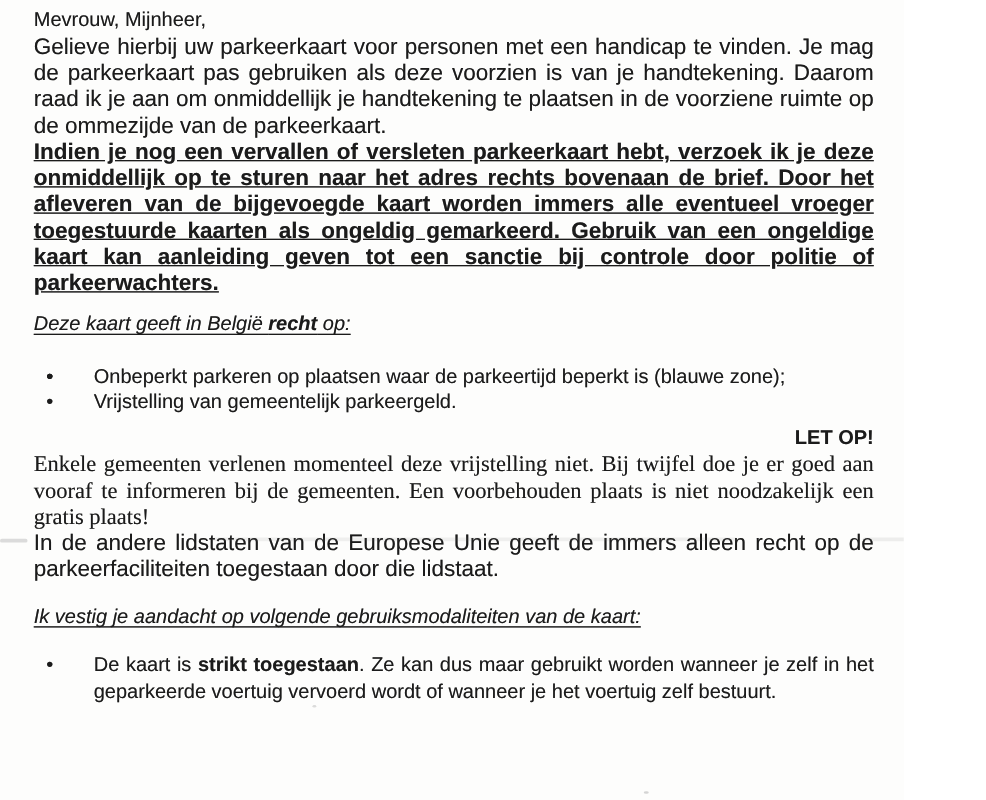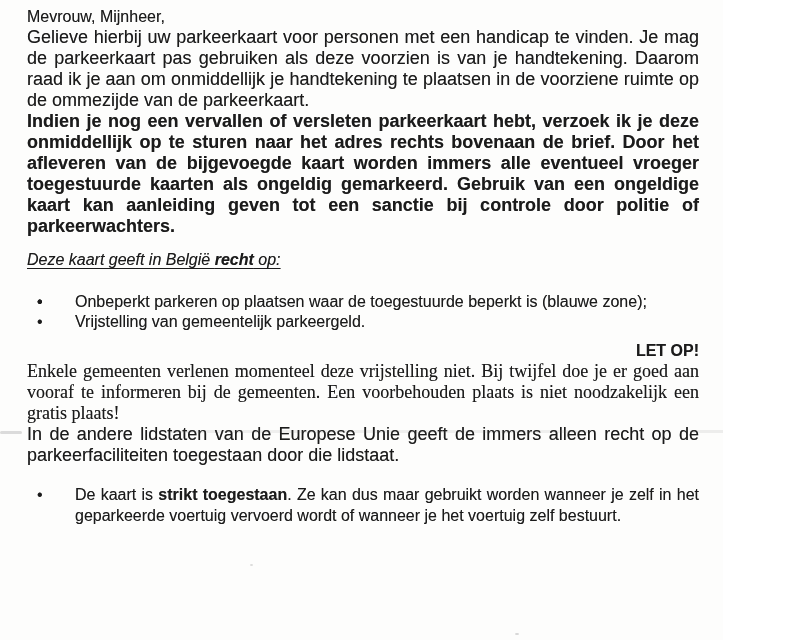--- a/index.html
+++ b/index.html
@@ -24,21 +24,21 @@
     line-height: 21px;
     margin: 0;
   }
   p.body-par {
     font-size: 18px;
     line-height: 21px;
     margin: 0;
     text-align: justify;
   }
   .par-intro   { margin-top: 37px; }
-  .par-warning { margin-top: 14px; font-weight: bold; }
+  .par-warning { margin-top: 14px; font-weight: bold; text-decoration: underline; }
   .heading-underline {
     font-size: 16px;
     line-height: 21px;
     margin: 0;
     margin-top: 12px;
     text-decoration: underline;
     text-underline-offset: 3px;
     font-style: italic;
   }
   .heading-underline .bold-seg { font-weight: bold; }
@@ -101,35 +101,36 @@
   <p class="body-par par-warning">Indien je nog een vervallen of versleten parkeerkaart hebt, verzoek ik je deze onmiddellijk op te sturen naar het adres rechts bovenaan de brief. Door het afleveren van de bijgevoegde kaart worden immers alle eventueel vroeger toegestuurde kaarten als ongeldig gemarkeerd. Gebruik van een ongeldige kaart kan aanleiding geven tot een sanctie bij controle door politie of parkeerwachters.</p>
 
   <p class="heading-underline"><span>Deze kaart geeft in België </span><span class="bold-seg">recht</span><span> op:</span></p>
 
   <ul class="bullets">
     <li>
       <span class="marker">•</span>
     </li>
     <li>
       <span class="marker">•</span>
-      <span>Onbeperkt parkeren op plaatsen waar de toegestuurde beperkt is (blauwe zone);</span>
+      <span>Onbeperkt parkeren op plaatsen waar de parkeertijd beperkt is (blauwe zone);</span>
     </li>
     <li>
       <span class="marker">•</span>
       <span>Vrijstelling van gemeentelijk parkeergeld.</span>
     </li>
   </ul>
 
   <div class="letop-block">
     <p class="letop-heading">LET OP!</p>
     <p class="body-par letop-par">Enkele gemeenten verlenen momenteel deze vrijstelling niet. Bij twijfel doe je er goed aan vooraf te informeren bij de gemeenten. Een voorbehouden plaats is niet noodzakelijk een gratis plaats!</p>
   </div>
 
   <p class="body-par par-eu">In de andere lidstaten van de Europese Unie geeft de immers alleen recht op de parkeerfaciliteiten toegestaan door die lidstaat.</p>
 
+  <p class="heading-underline heading-usage">Ik vestig je aandacht op volgende gebruiksmodaliteiten van de kaart:</p>
 
   <ul class="bullets bullets-usage">
     <li>
       <span class="marker">•</span>
       <span>De kaart is </span><span class="bold-inline">strikt toegestaan</span><span>. Ze kan dus maar gebruikt worden wanneer je zelf in het geparkeerde voertuig vervoerd wordt of wanneer je het voertuig zelf bestuurt.</span>
     </li>
   </ul>
 
   <div class="scan-artifact artifact-1"></div>
   <div class="scan-artifact artifact-2"></div>

